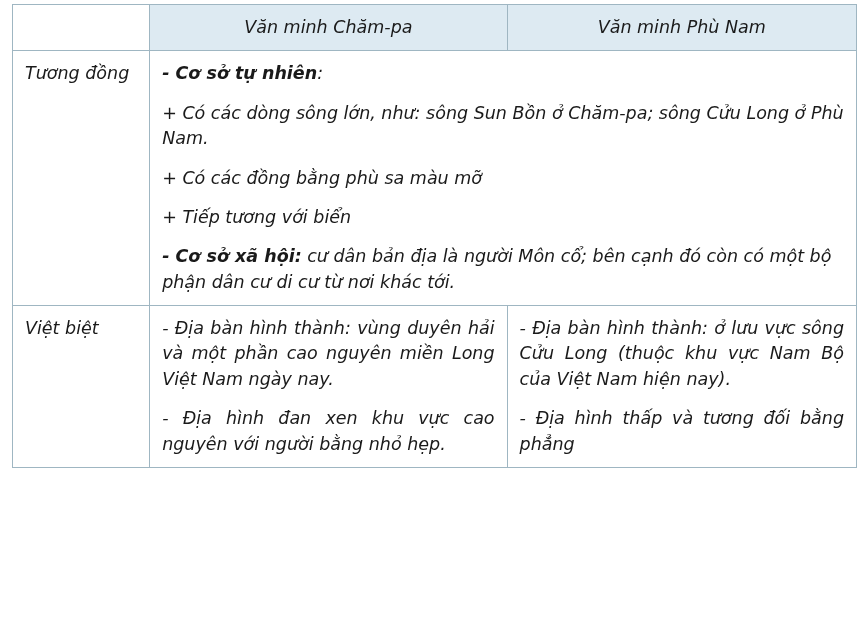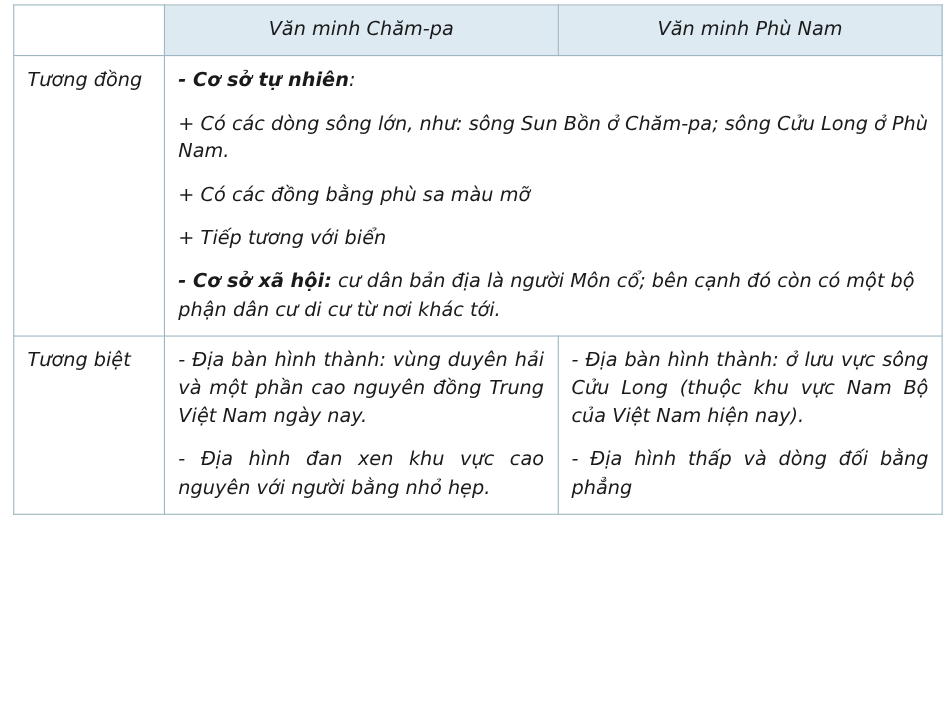--- a/index.html
+++ b/index.html
@@ -93,25 +93,25 @@
         <td class="rowlabel">Tương đồng</td>
         <td class="cell-similar" colspan="2">
           <p class="p"><b>- Cơ sở tự nhiên</b><span>:</span></p>
           <p class="p">+ Có các dòng sông lớn, như: sông Sun Bồn ở Chăm-pa; sông Cửu Long ở Phù Nam.</p>
           <p class="p">+ Có các đồng bằng phù sa màu mỡ</p>
           <p class="p">+ Tiếp tương với biển</p>
           <p class="p"><b>- Cơ sở xã hội:</b><span> cư dân bản địa là người Môn cổ; bên cạnh đó còn có một bộ phận dân cư di cư từ nơi khác tới.</span></p>
         </td>
       </tr>
       <tr>
-        <td class="rowlabel">Tương biệt</td>
+        <td class="rowlabel">Việt biệt</td>
         <td class="cell-diff">
-          <p class="p just">- Địa bàn hình thành: vùng duyên hải và một phần cao nguyên đồng Trung Việt Nam ngày nay.</p>
+          <p class="p just">- Địa bàn hình thành: vùng duyên hải và một phần cao nguyên miền Long Việt Nam ngày nay.</p>
           <p class="p just">- Địa hình đan xen khu vực cao nguyên với người bằng nhỏ hẹp.</p>
         </td>
         <td class="cell-diff">
           <p class="p just">- Địa bàn hình thành: ở lưu vực sông Cửu Long (thuộc khu vực Nam Bộ của Việt Nam hiện nay).</p>
-          <p class="p just">- Địa hình thấp và dòng đối bằng phẳng</p>
+          <p class="p just">- Địa hình thấp và tương đối bằng phẳng</p>
         </td>
       </tr>
     </tbody>
   </table>
 </div>
 
 </body></html>

